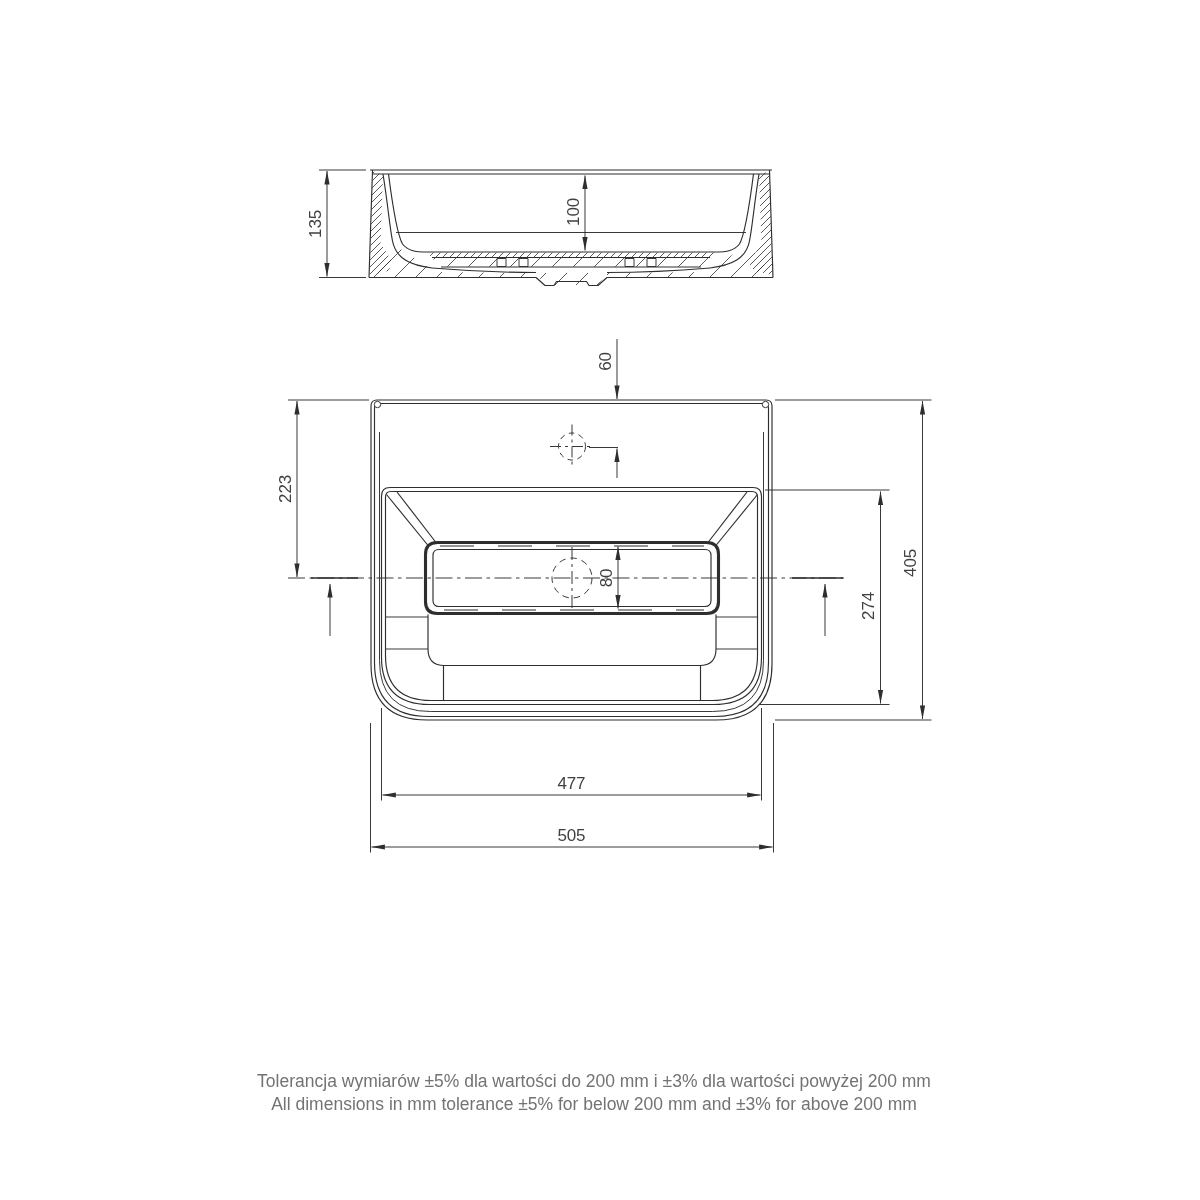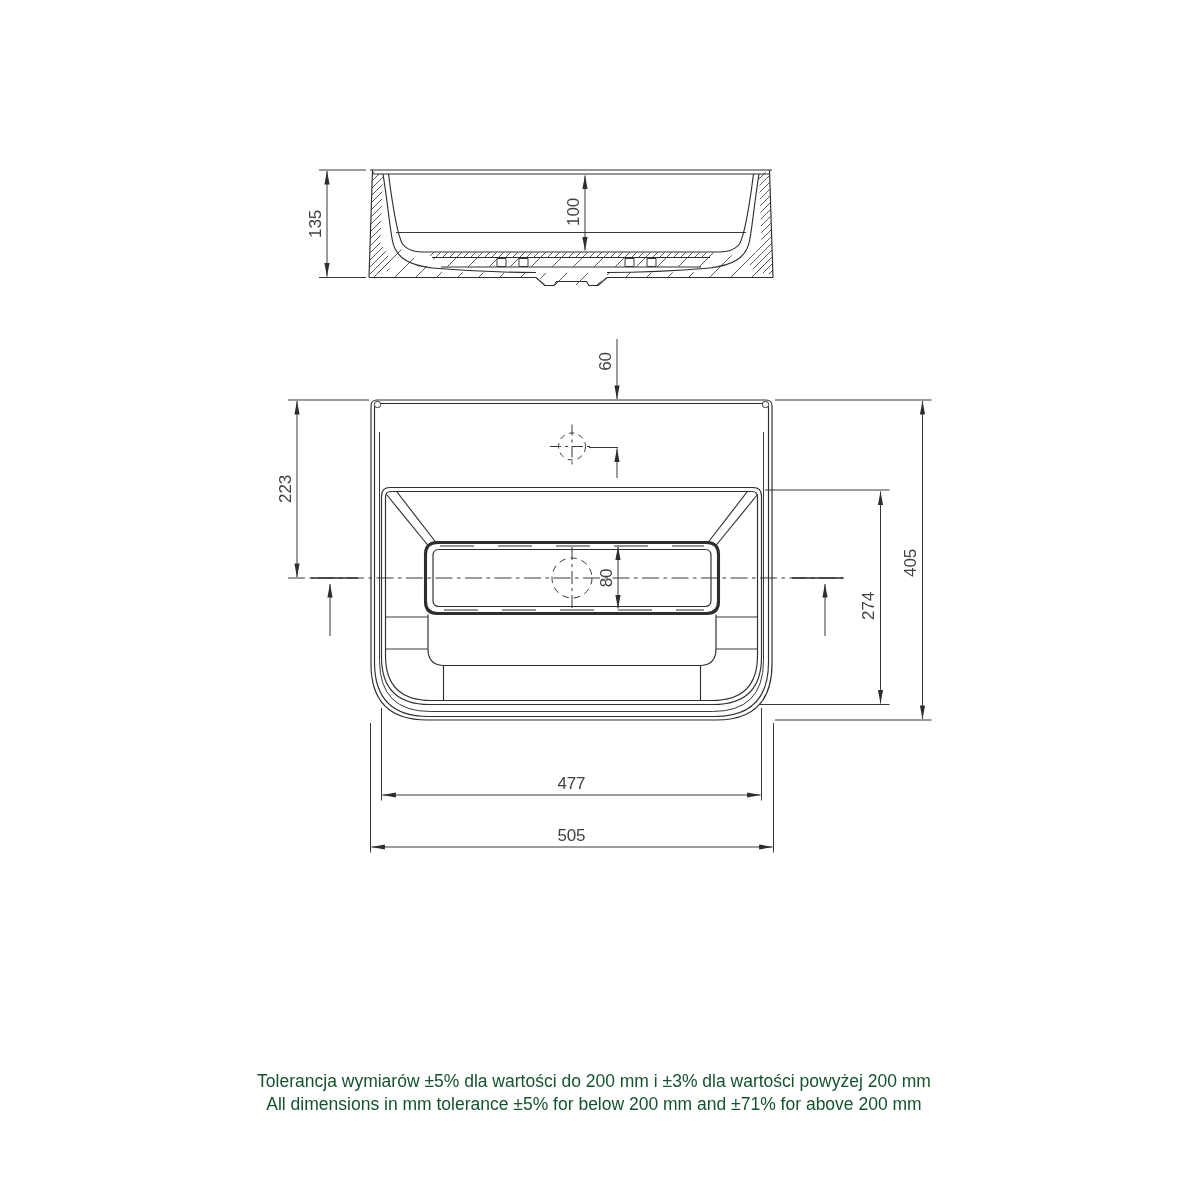--- a/index.html
+++ b/index.html
@@ -8,21 +8,21 @@
   svg{display:block;}
   .s  {stroke:#2e2e30;fill:none;stroke-width:1.15;stroke-linejoin:round;stroke-linecap:butt;}
   .thin{stroke-width:0.95;}
   .sw2{stroke-width:1.6;}
   .thick{stroke-width:3.1;}
   .hatch {fill:url(#hp); stroke:none;}
   .hatch2{fill:url(#hp2);stroke:none;}
   .wfill{fill:#ffffff;}
   svg text{fill:#414144;font-size:17px;letter-spacing:-0.2px;font-family:"Liberation Sans",sans-serif;}
   .footer{position:absolute;left:0;right:12px;top:1070px;text-align:center;
-          color:#14532d;font-size:17.5px;line-height:23px;}
+          color:#737373;font-size:17.5px;line-height:23px;}
   .footer p{margin:0;}
 </style>
 </head>
 <body>
 
 <div class="canvas">
 <svg width="1200" height="1200" viewBox="0 0 1200 1200">
   <defs>
     <pattern id="hp" width="7" height="7" patternUnits="userSpaceOnUse">
       <path d="M-1,8 L8,-1" stroke="#2e2e30" stroke-width="0.8"></path>
@@ -173,15 +173,15 @@
       <path class="s thin" d="M370.5,723 V852.5"></path>
       <path class="s thin" d="M773.5,723 V852.5"></path>
       <path class="s thin" d="M371.5,847 H772.5" marker-start="url(#ah)" marker-end="url(#ah)"></path>
       <text x="571.5" y="841" text-anchor="middle">505</text>
     </g>
   </g>
 </svg>
 
 <div class="footer">
   <p>Tolerancja wymiarów ±5% dla wartości do 200 mm i ±3% dla wartości powyżej 200 mm</p>
-  <p>All dimensions in mm tolerance ±5% for below 200 mm and ±71% for above 200 mm</p>
+  <p>All dimensions in mm tolerance ±5% for below 200 mm and ±3% for above 200 mm</p>
 </div>
 </div>
 
 </body></html>

